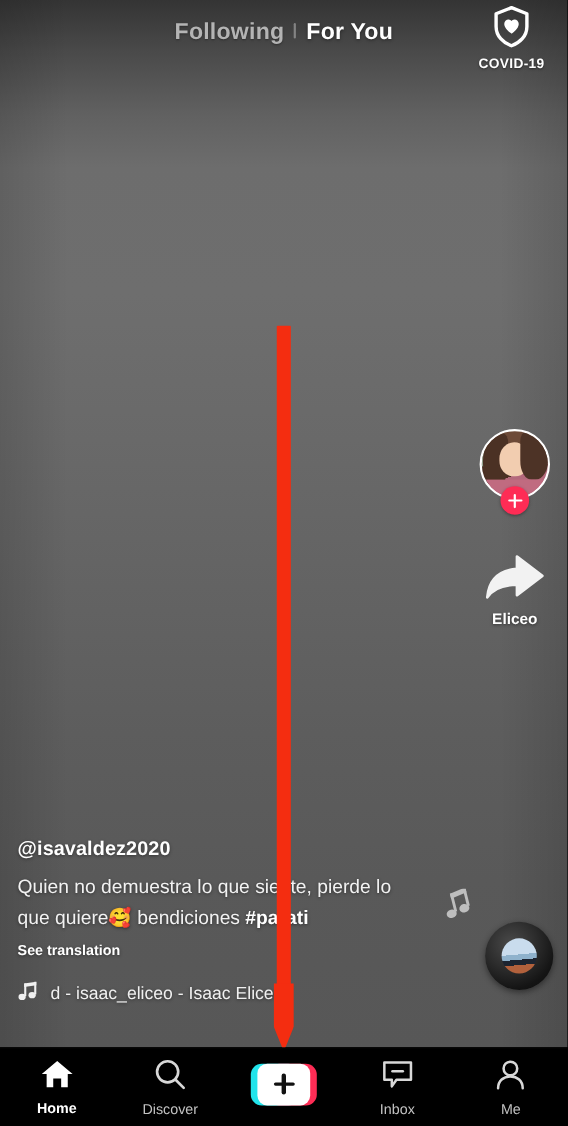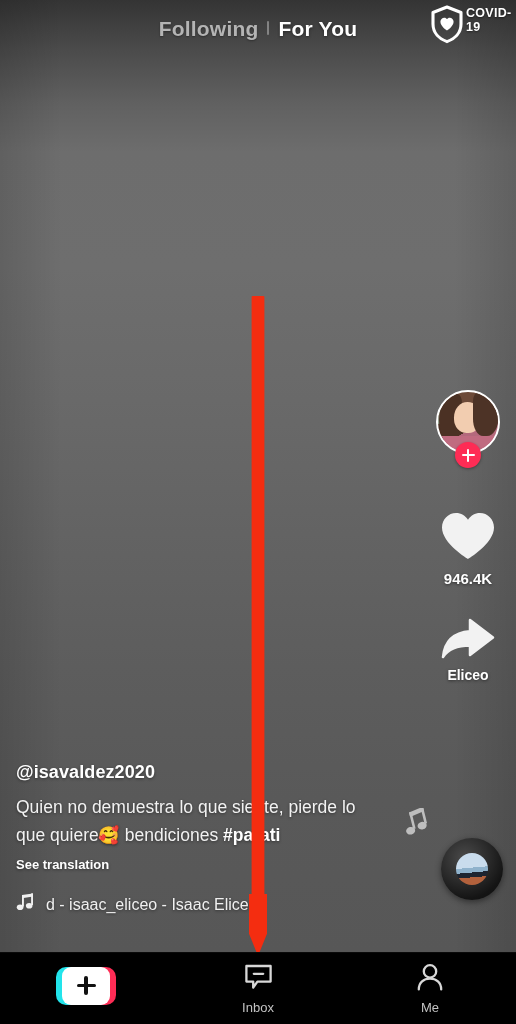--- a/index.html
+++ b/index.html
@@ -48,21 +48,21 @@
   .tab.inactive{ color:#b4b4b4; font-weight:700; text-shadow:0 1px 2px rgba(0,0,0,.35); }
   .tab.active{ color:#ffffff; font-weight:700; text-shadow:0 1px 3px rgba(0,0,0,.45); }
   .tabsep{
     width:2px; height:14px; background:#9a9a9a; opacity:.75; border-radius:1px;
     align-self:center;
   }
 
   
   #covid{
     position:absolute; right:14px; top:4px; width:74px;
-    display:flex; flex-direction:row; z-index:6;
+    display:flex; flex-direction:column; align-items:center; z-index:6;
   }
   #covid .lbl{
     margin-top:2px; color:#fff; font-size:12.5px; font-weight:700;
     letter-spacing:.3px; text-shadow:0 1px 2px rgba(0,0,0,.5);
   }
 
   
   #rail{
     position:absolute; right:0; top:390px; width:96px; z-index:5;
     display:flex; flex-direction:column; align-items:center;
@@ -232,30 +232,20 @@
           <div class="hair-r"></div>
           <div class="shirt"></div>
         </div>
         <div id="followBtn">
           <span class="plus-h"></span>
           <span class="plus-v"></span>
         </div>
       </div>
     </div>
 
-    <div class="rail-item" id="likeItem">
-      <span>
-        <svg width="58" height="52" viewBox="0 0 58 52">
-          <path d="M29 49 C29 49 3 33.5 3 17.5 C3 9.3 9.4 3 17.1 3
-                   C22 3 26.3 5.6 29 9.7 C31.7 5.6 36 3 40.9 3
-                   C48.6 3 55 9.3 55 17.5 C55 33.5 29 49 29 49 Z" fill="#f2f2f2"></path>
-        </svg>
-      </span>
-      <span class="rail-count">946.4K</span>
-    </div>
 
 
     <div class="rail-item" id="shareItem">
       <span>
         <svg width="54" height="42" viewBox="0 0 54 42">
           <path d="M29 2 L52 19.5 L29 37 V27.5 C16 27.5 7.5 30.5 2 39
                    C3.5 23 12.5 14.5 29 13.2 Z" fill="#f2f2f2" stroke="#f2f2f2" stroke-width="2.5" stroke-linejoin="round"></path>
         </svg>
       </span>
       <span class="rail-label">Eliceo</span>
@@ -309,21 +299,38 @@
     <svg width="18" height="660" viewBox="0 0 18 660" preserveAspectRatio="none">
       <rect x="2.6" y="0" width="12.8" height="602" fill="#f42d10" rx="1"></rect>
       <path d="M9 660 L-16 598 L34 598 Z" fill="#f42d10"></path>
     </svg>
   </div>
 
 </div>
 
 <div id="bottomnav">
 
-
+  <div class="nav-item">
+    <span>
+      <svg width="30" height="27" viewBox="0 0 30 27">
+        <path d="M15 1.5 L29 13.4 H24.6 V25.5 H18.6 V17.4 H11.4 V25.5 H5.4 V13.4 H1 Z" fill="#ffffff"></path>
+      </svg>
+    </span>
+    <span class="nav-label active">Home</span>
+  </div>
+
+  <div class="nav-item">
+    <span>
+      <svg width="29" height="29" viewBox="0 0 29 29">
+        <circle cx="12.4" cy="12.4" r="9.6" fill="none" stroke="#d8d8d8" stroke-width="2.4"></circle>
+        <line x1="19.4" y1="19.4" x2="27" y2="27" stroke="#d8d8d8" stroke-width="2.4" stroke-linecap="round"></line>
+      </svg>
+    </span>
+    <span class="nav-label idle">Discover</span>
+  </div>
 
   <div class="nav-item">
     <div id="createBtn">
       <span class="edge-l"></span>
       <span class="edge-r"></span>
       <span class="core"></span>
       <span class="p-h"></span>
       <span class="p-v"></span>
     </div>
     <span class="nav-label idle"></span>

